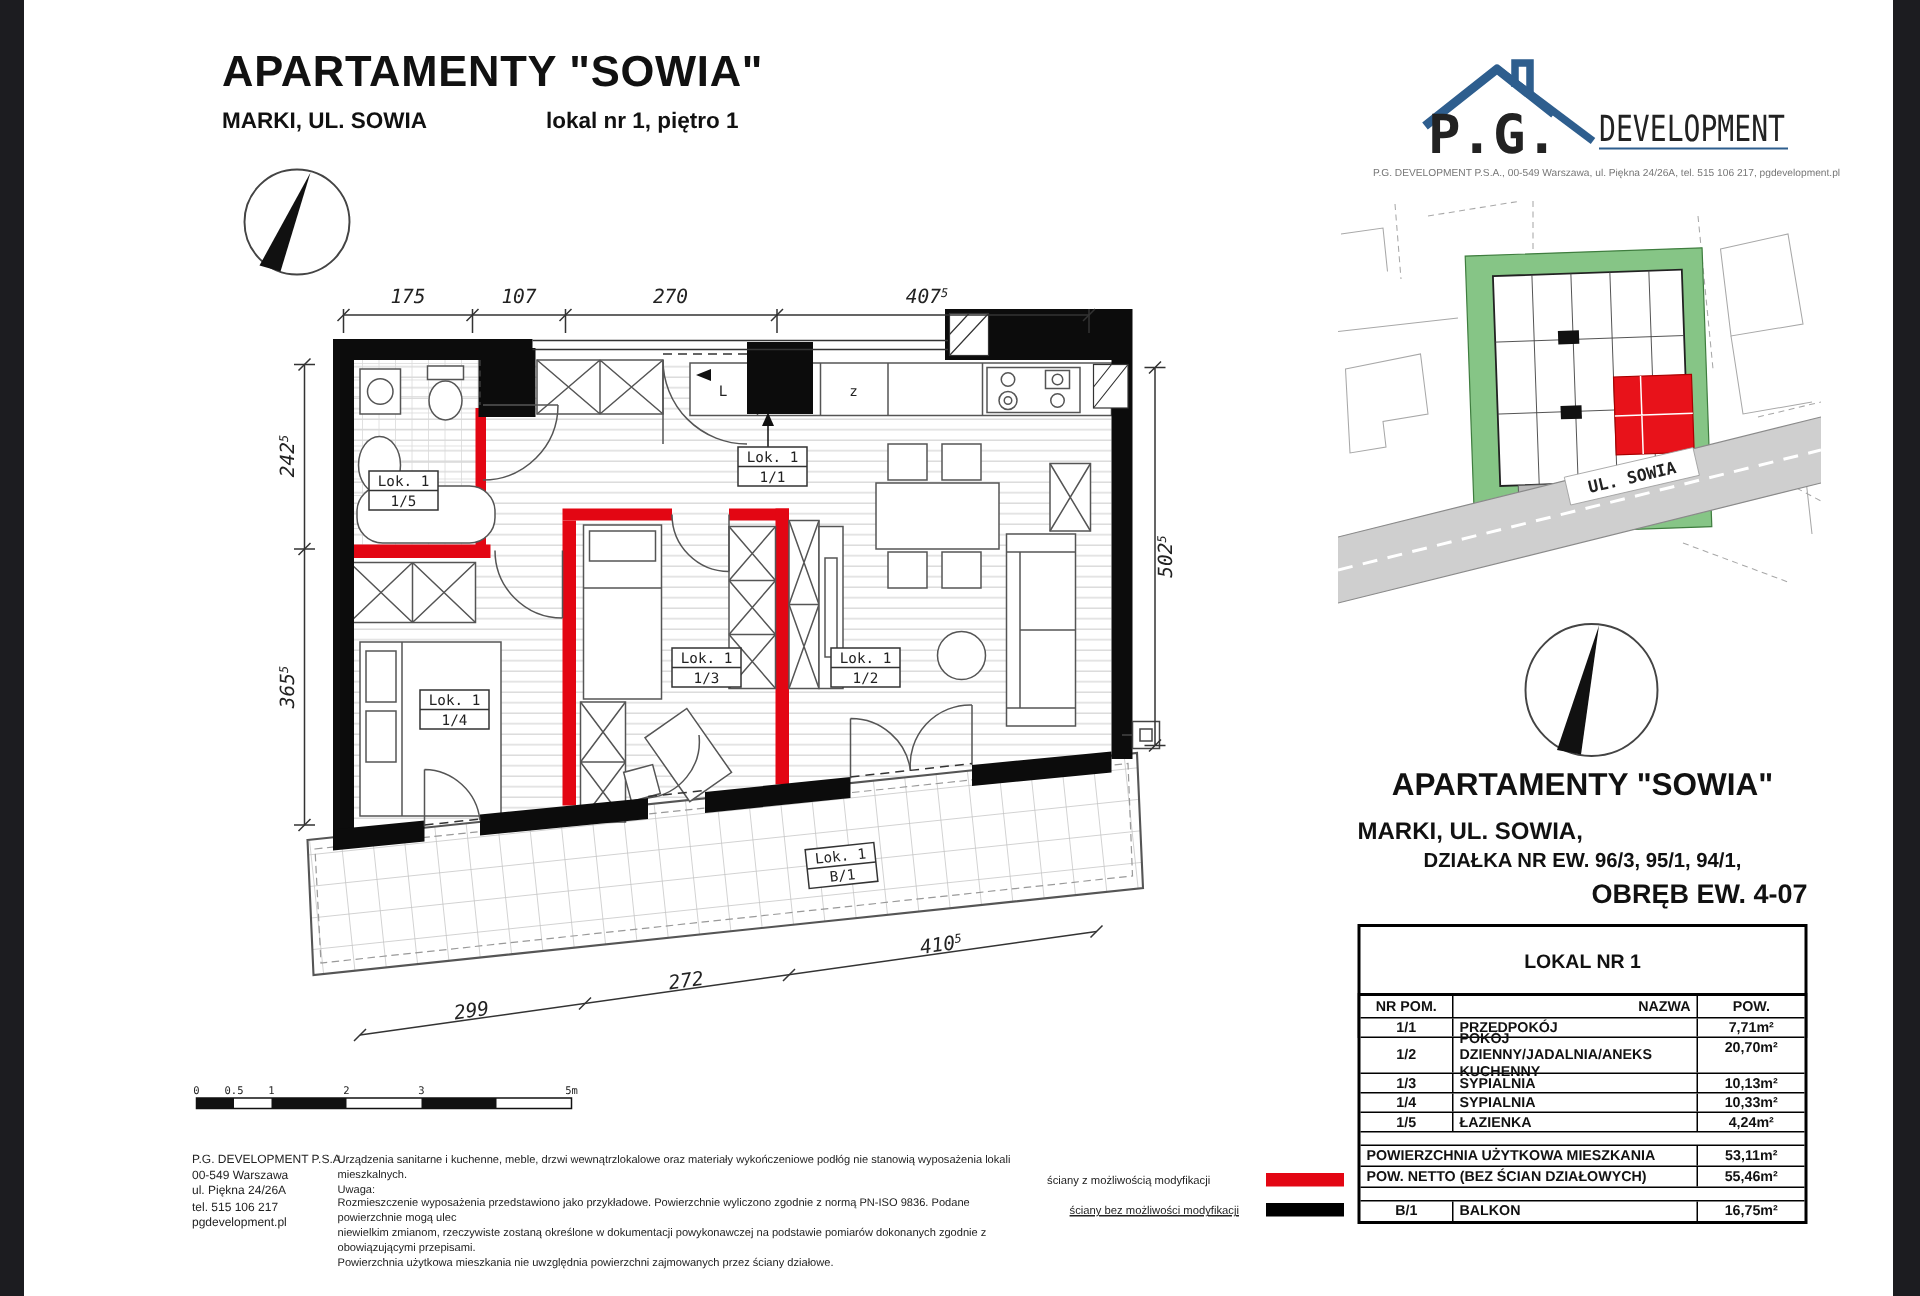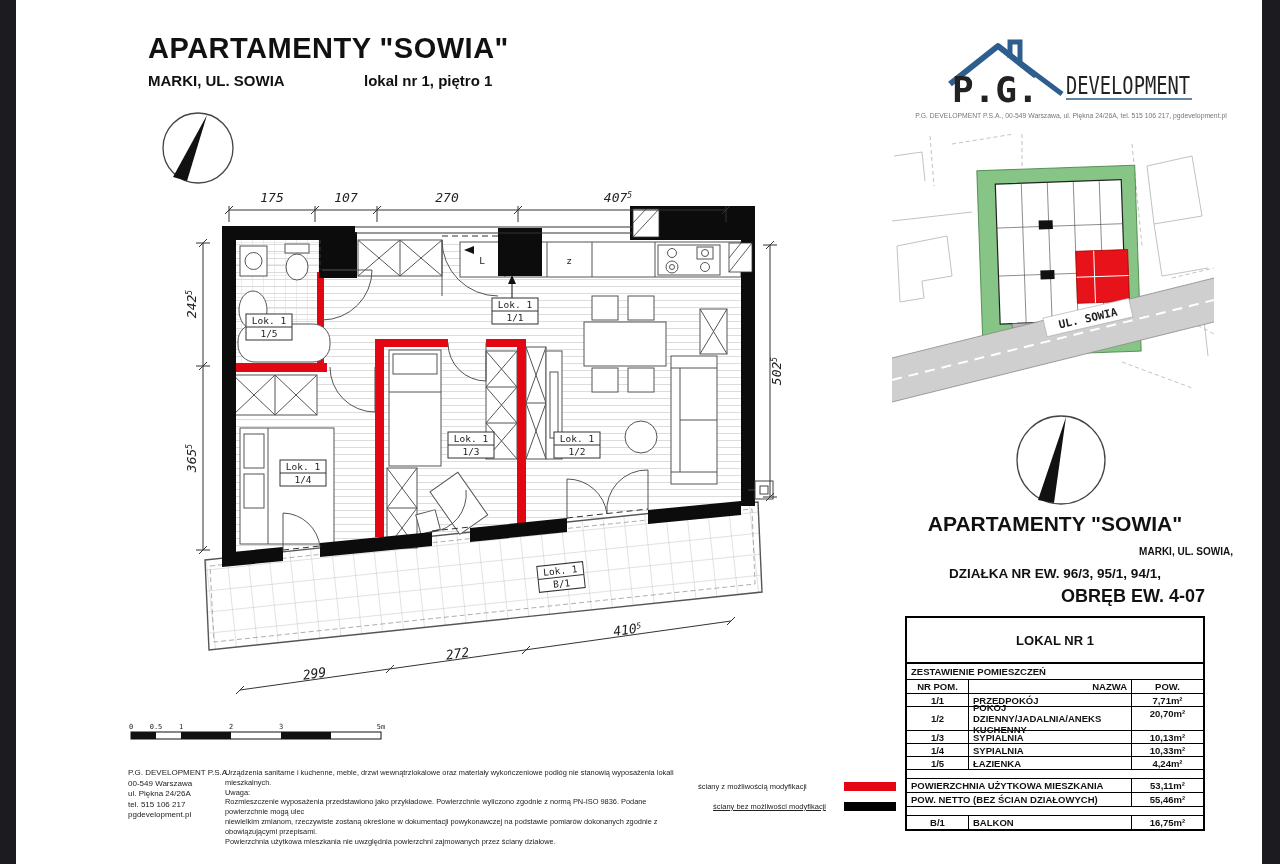--- a/index.html
+++ b/index.html
@@ -302,31 +302,30 @@
       </g>
     </g>
   </svg>
 
   <svg class="abs" style="left:992px;top:410px;" width="110" height="108" viewBox="0 0 110 108">
     <circle cx="53" cy="50" r="44" fill="none" stroke="#444" stroke-width="1.3"></circle>
     <polygon points="58,7 30,90 46,93" fill="#111"></polygon>
   </svg>
 
   <div class="abs" style="left:889px;top:512px;width:300px;text-align:center;font-weight:bold;font-size:21px;">APARTAMENTY "SOWIA"</div>
-  <div class="abs" style="left:917px;top:546px;width:300px;text-align:right;font-weight:bold;font-size:10px;">MARKI, UL. SOWIA,</div>
+  <div class="abs" style="left:889px;top:546px;width:300px;text-align:left;font-weight:bold;font-size:16px;">MARKI, UL. SOWIA,</div>
   <div class="abs" style="left:889px;top:566px;width:300px;text-align:center;font-weight:bold;font-size:13.5px;">DZIAŁKA NR EW. 96/3, 95/1, 94/1,</div>
   <div class="abs" style="left:889px;top:586px;width:300px;text-align:right;font-weight:bold;font-size:18px;">OBRĘB EW. 4-07</div>
 
   <div class="abs tb" style="left:889px;top:616px;width:300px;">
     <div style="text-align:center;font-weight:bold;font-size:13px;padding:15px 0;border-bottom:1px solid #000;">LOKAL NR 1</div>
     <div style="text-align:center;font-weight:bold;font-size:17px;padding:3px 0;">PIĘTRO 1</div>
   </div>
 
   <div class="abs tb" style="left:889px;top:662px;width:300px;">
-    <div class="trow" style="height:15px;padding-left:4px;">ZESTAWIENIE POMIESZCZEŃ</div>
     <div class="trow" style="height:14px;">
       <div class="c1">NR POM.</div>
       <div class="c2" style="text-align:right;">NAZWA</div>
       <div class="c3">POW.</div>
     </div>
     <div class="trow" style="height:13px;">
       <div class="c1">1/1</div>
       <div class="c2">PRZEDPOKÓJ</div>
       <div class="c3">7,71m²</div>
     </div>

